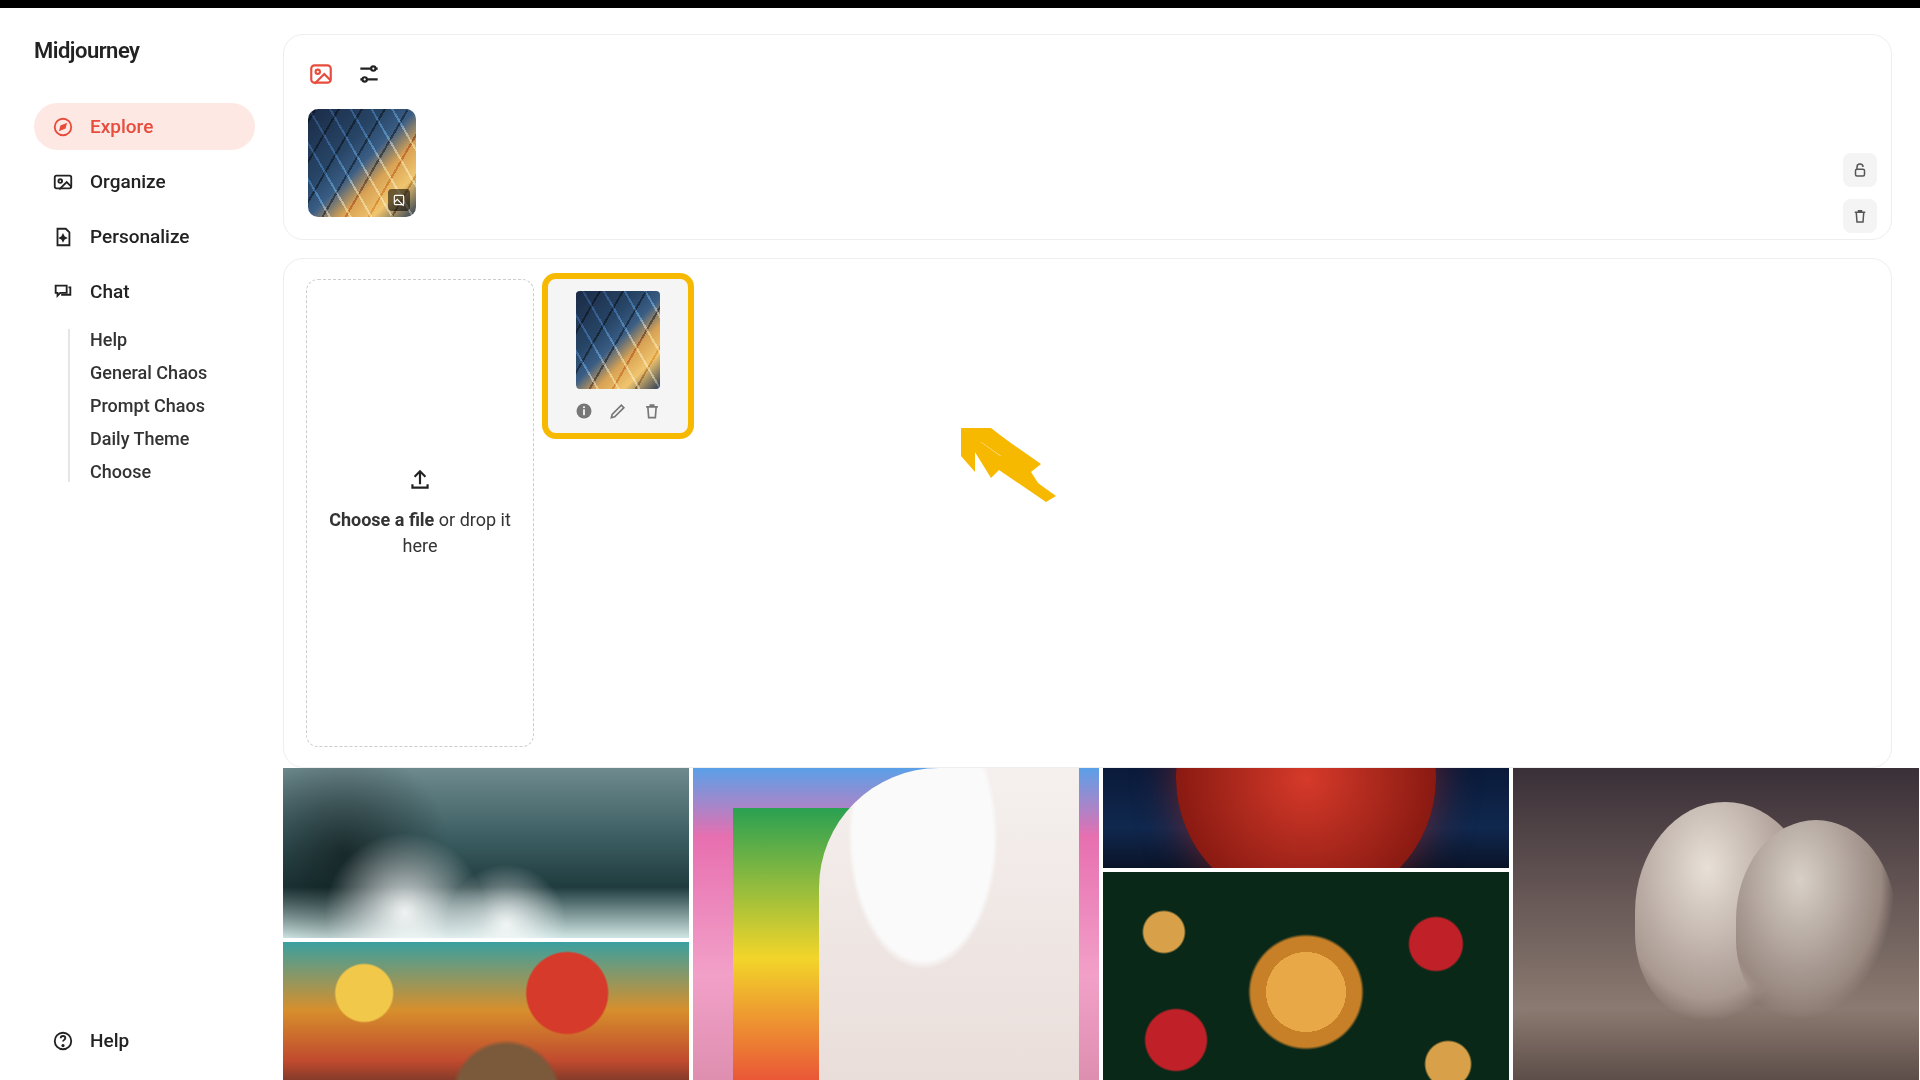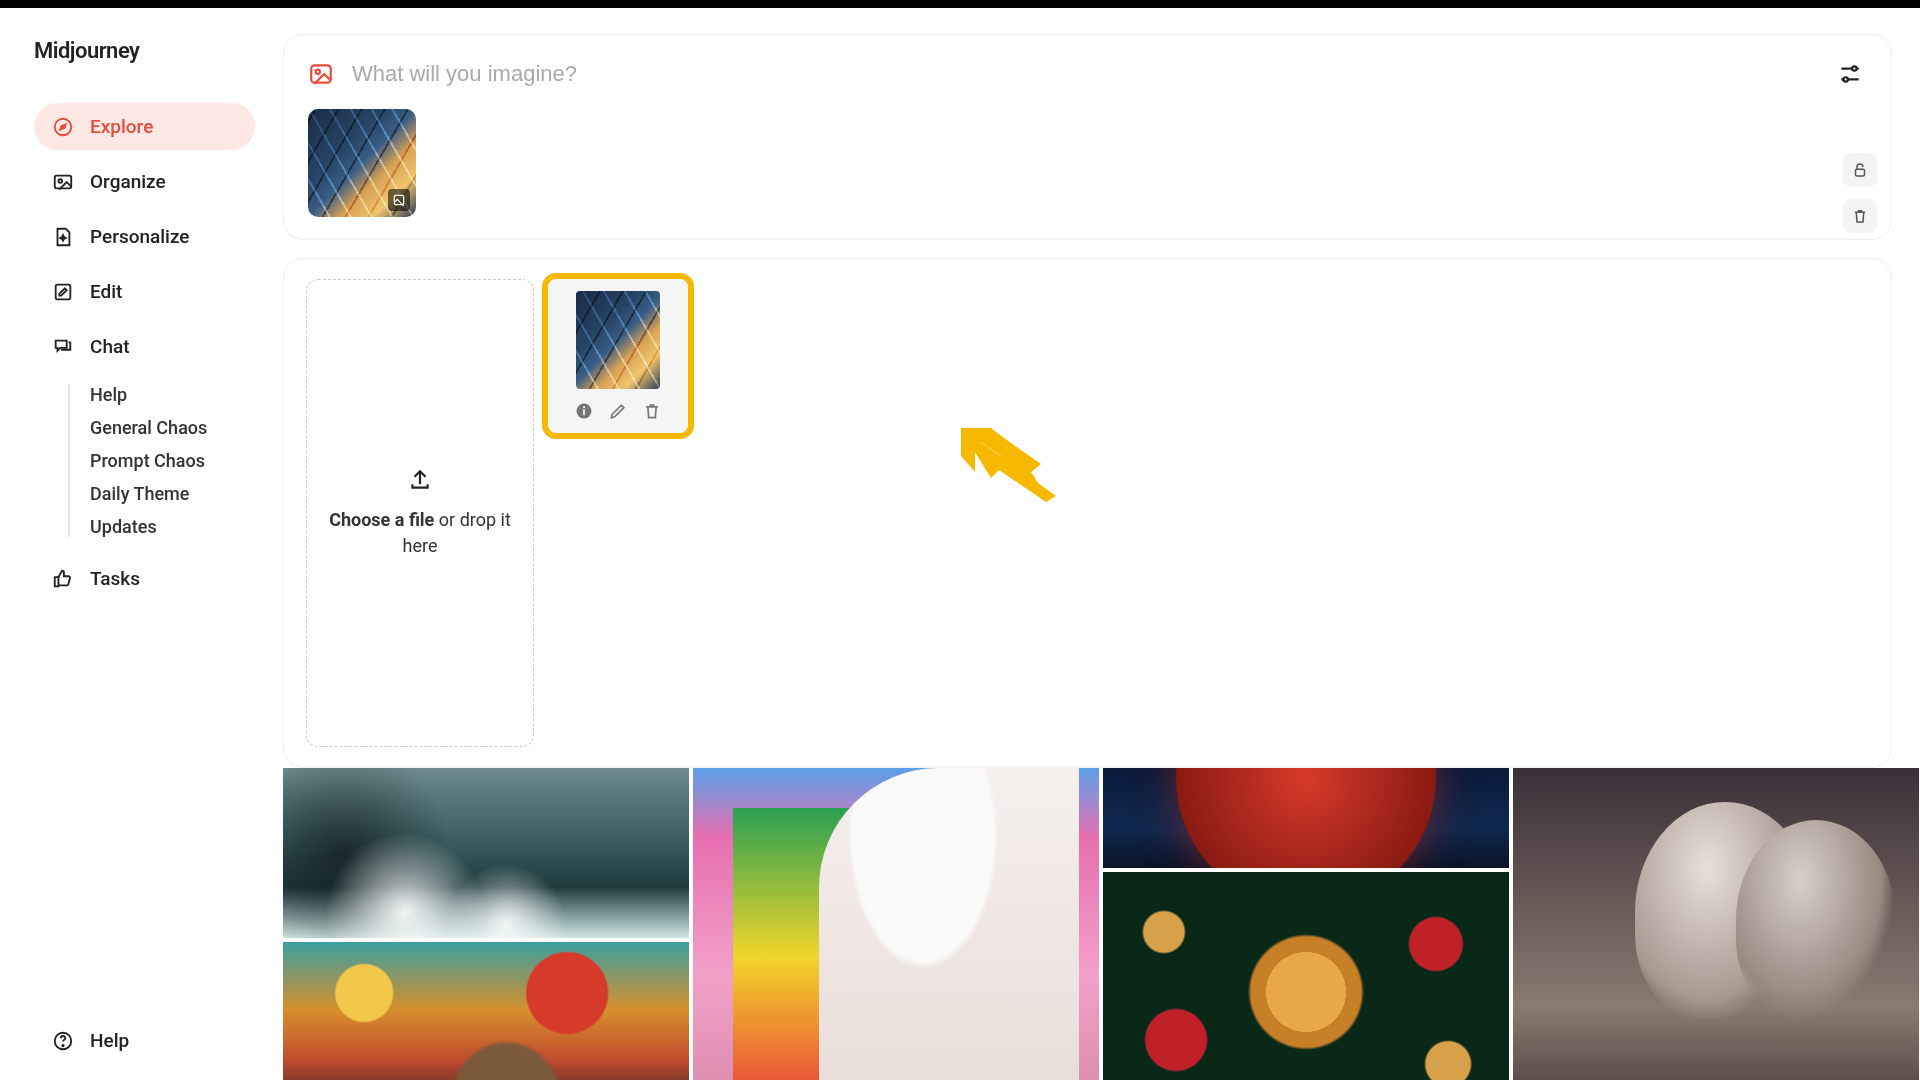--- a/index.html
+++ b/index.html
@@ -112,53 +112,35 @@
           <svg viewBox="0 0 24 24" width="22" height="22" fill="none" stroke="#222" stroke-width="2">
               <path d="M6 3h9l4 4v14H6z"></path>
               <path d="M12 10l1 2 2 1-2 1-1 2-1-2-2-1 2-1z" fill="#222"></path>
             </svg>
         </span>
         <span>Personalize</span>
       </div>
       <div class="nav-item">
         <span class="icon">
           <svg viewBox="0 0 24 24" width="22" height="22" fill="none" stroke="#222" stroke-width="2">
-              <rect x="4" y="4" width="16" height="16" rx="2"></rect>
-              <path d="M14 8l2 2-6 6H8v-2z"></path>
-            </svg>
-        </span>
-        <span>Edit</span>
-      </div>
-      <div class="nav-item">
-        <span class="icon">
-          <svg viewBox="0 0 24 24" width="22" height="22" fill="none" stroke="#222" stroke-width="2">
               <path d="M4 5h12v8H9l-3 3v-3H4z"></path>
               <path d="M10 15h10v-8h-2"></path>
             </svg>
         </span>
         <span>Chat</span>
       </div>
 
       <div class="chat-sub">
         <a>Help</a>
         <a>General Chaos</a>
         <a>Prompt Chaos</a>
         <a>Daily Theme</a>
-        <a>Updates</a>
-      </div>
-
-      <div class="nav-item">
-        <span class="icon">
-          <svg viewBox="0 0 24 24" width="22" height="22" fill="none" stroke="#222" stroke-width="2">
-              <path d="M7 10v10H3V10z"></path>
-              <path d="M7 10l4-7c1 0 2 1 2 2v4h5c1 0 2 1 1.7 2l-2 7c-.2.6-.8 1-1.4 1H7"></path>
-            </svg>
-        </span>
-        <span>Tasks</span>
-      </div>
+        <a>Choose</a>
+      </div>
+
     </nav>
 
     <div class="sidebar-bottom">
       <div class="nav-item">
         <span class="icon">
           <svg viewBox="0 0 24 24" width="22" height="22" fill="none" stroke="#222" stroke-width="2">
               <circle cx="12" cy="12" r="9"></circle>
               <path d="M9.5 9a2.5 2.5 0 015 0c0 1.5-2.5 2-2.5 3.5"></path>
               <circle cx="12" cy="17" r="0.8" fill="#222"></circle>
             </svg>
@@ -172,21 +154,20 @@
 
     <div class="prompt-card">
       <div class="prompt-row">
         <span class="img-icon-btn">
           <svg viewBox="0 0 24 24" width="26" height="26" fill="none" stroke="#e74c3c" stroke-width="2">
               <rect x="3" y="4" width="18" height="16" rx="3"></rect>
               <circle cx="9" cy="10" r="2"></circle>
               <path d="M21 18l-6-6-9 9"></path>
             </svg>
         </span>
-        <input class="prompt-input" placeholder="What will you imagine?" style="">
         <span class="settings-btn">
           <svg viewBox="0 0 24 24" width="26" height="26" fill="none" stroke="#222" stroke-width="2">
               <path d="M4 7h10M20 7h-2"></path>
               <circle cx="16" cy="7" r="2"></circle>
               <path d="M4 17h2M20 17H10"></path>
               <circle cx="8" cy="17" r="2"></circle>
             </svg>
         </span>
       </div>
       <div class="thumb-row">

